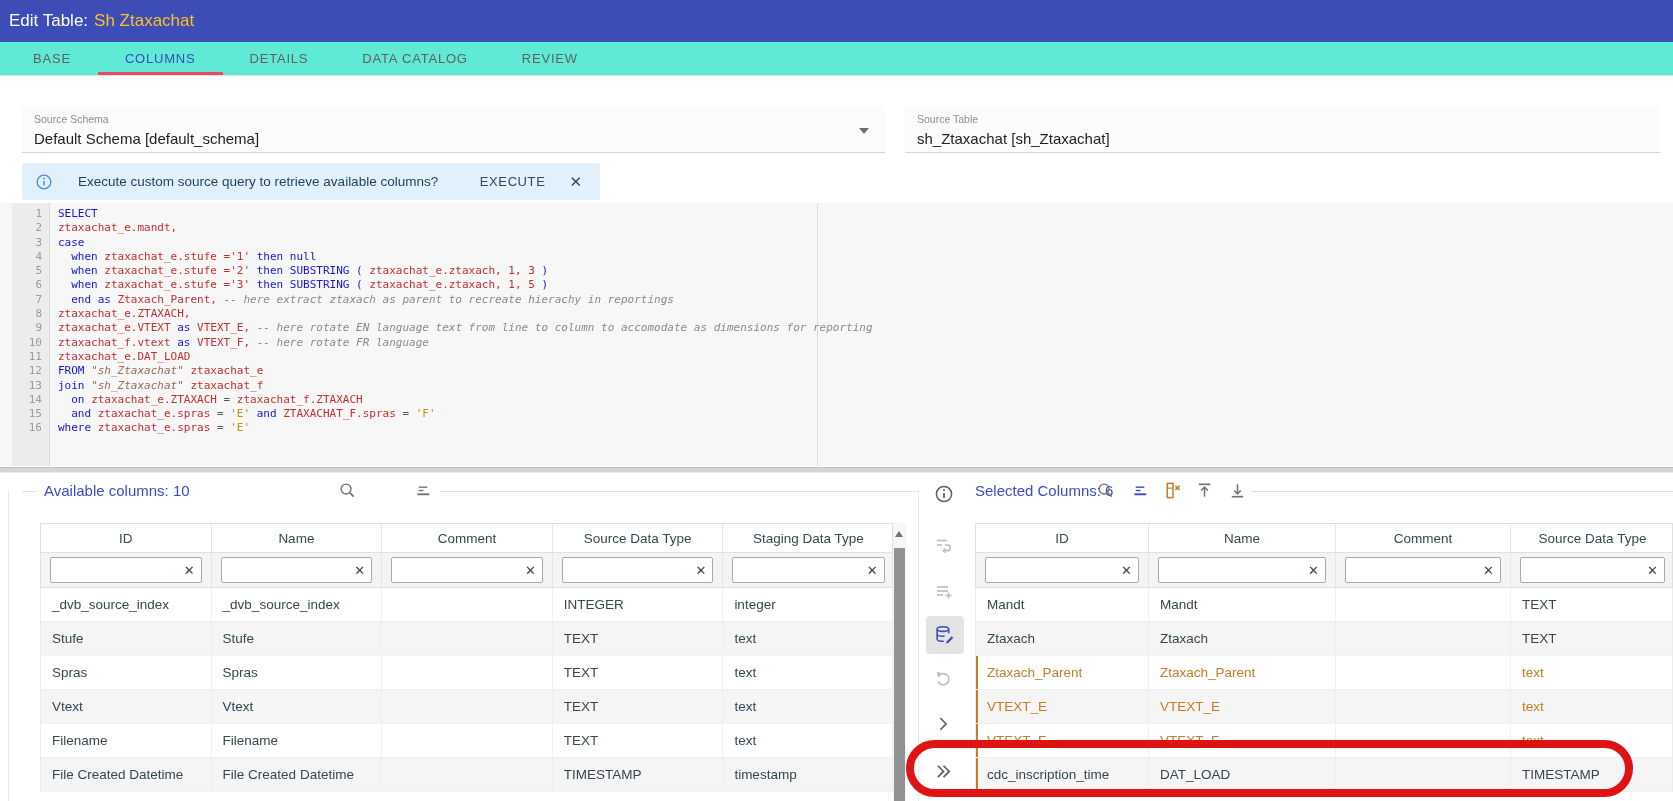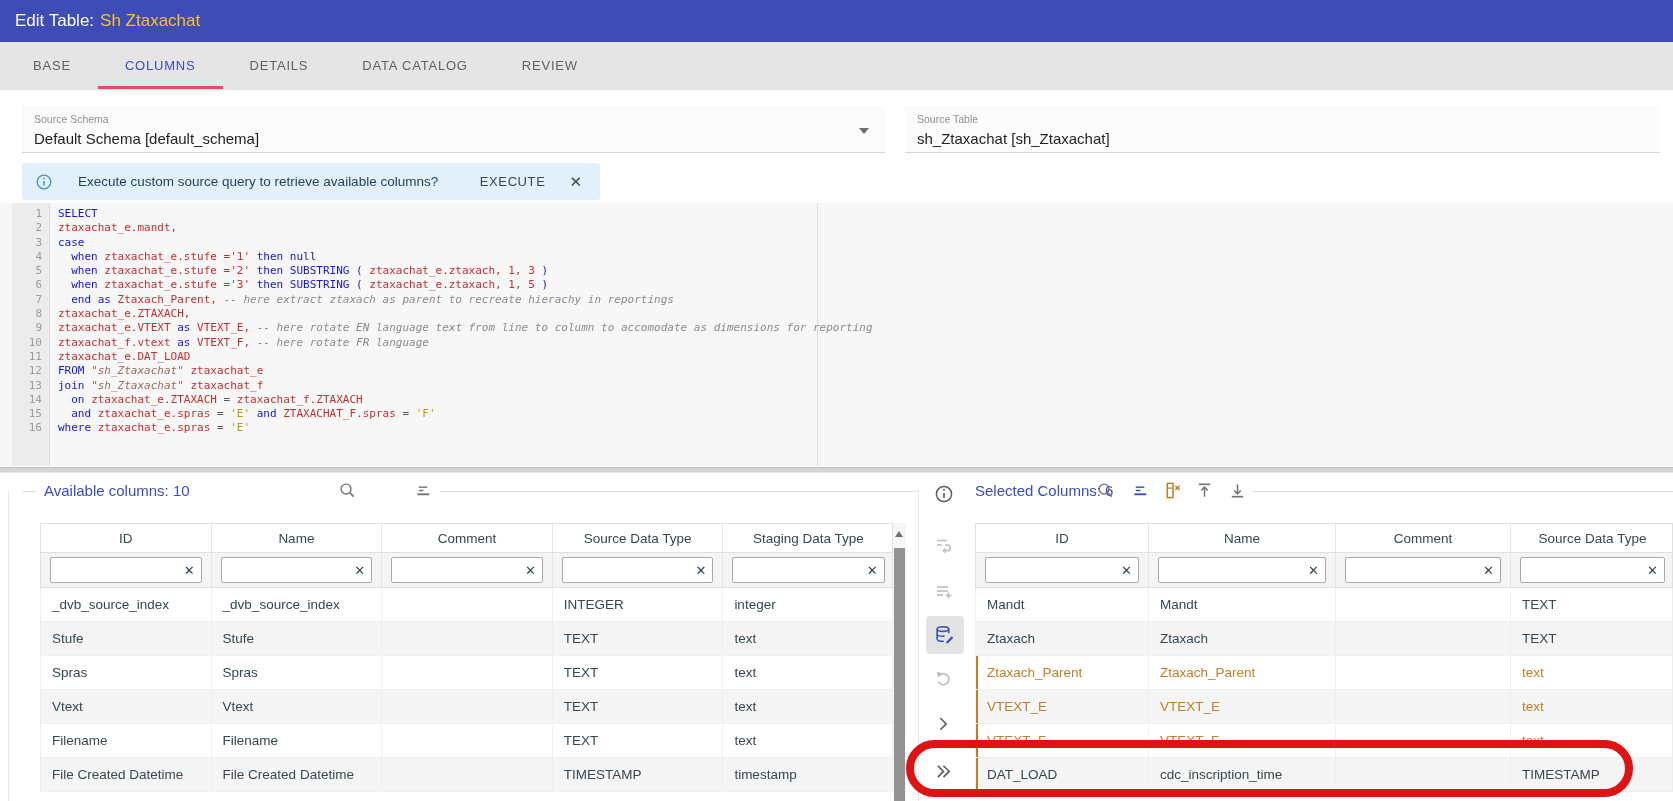--- a/index.html
+++ b/index.html
@@ -1,27 +1,27 @@
 <!DOCTYPE html>
 <html style="--c-appbar_bg: #3d4db5; --c-title_accent: #fcbf2e; --c-tab_active: #3b4cc0; --c-tab_underline: #e9486b; --c-panel_label: #3b4cc0; --c-banner_bg: #e2f0fc; --c-banner_text: #1d3e5e; --c-banner_icon: #4a90d2; --c-custom_column: #c17d28; --c-annotation_red: #de1414; --c-active_icon: #3b4cc0; --c-code_keyword: #1515d6; --c-code_identifier: #c22f2f; --c-code_string: #b3a000; --c-code_comment: #8a8a8a; --c-code_table: #9c6a5e;"><head>
 <meta charset="utf-8">
 <style>
   * { margin:0; padding:0; box-sizing:border-box; }
   body { background:#fff; font-family:"Liberation Sans", sans-serif; }
   .app { position:relative; width:1673px; height:801px; background:#fff; overflow:hidden; }
 
   
   .appbar { position:absolute; left:0; top:0; right:0; height:42px; background:var(--c-appbar_bg);
-            display:flex; align-items:center; padding-left:15px; }
+            display:flex; align-items:center; padding-left:9px; }
   .appbar .t1 { color:#fff; font-size:17px; font-weight:500; }
   .appbar .t2 { color:var(--c-title_accent); font-size:17px; font-weight:500; margin-left:6px; }
 
   
-  .tabs { position:absolute; left:0; top:42px; right:0; height:48px; border-bottom:1px solid #e4e4e4;
-          display:flex; align-items:stretch; padding-left:6px; background:#e5e5e5; }
+  .tabs { position:absolute; left:0; top:42px; right:0; height:34px; border-bottom:1px solid #e4e4e4;
+          display:flex; align-items:stretch; padding-left:6px; background:#5eead4; }
   .tab { position:relative; display:flex; align-items:center; padding:0 27px; font-size:13px;
          letter-spacing:.8px; color:#616161; cursor:pointer; }
   .tab.active { color:var(--c-tab_active); font-weight:500; }
   .tab.active::after { content:""; position:absolute; left:0; right:0; bottom:0; height:3px;
                        background:var(--c-tab_underline); }
 
   
   .field { position:absolute; top:106px; height:47px; background:#fbfbfb;
            border-bottom:1px solid #d4d4d4; padding:7px 12px 0 12px; cursor:pointer; }
   .field .flabel { font-size:10.5px; color:#8f8f8f; }
@@ -380,22 +380,22 @@
         <div class="td"></div>
         <div class="td">text</div>
       </div>
       <div class="trow grid-s custom">
         <div class="td">VTEXT_F</div>
         <div class="td">VTEXT_F</div>
         <div class="td"></div>
         <div class="td">text</div>
       </div>
       <div class="trow grid-s modified">
+        <div class="td">cdc_inscription_time</div>
         <div class="td">DAT_LOAD</div>
-        <div class="td">cdc_inscription_time</div>
         <div class="td"></div>
         <div class="td">TIMESTAMP</div>
       </div>
     </div>
 
   <div class="vscroll">
     <div class="vs-arrow"></div>
     <div class="vs-thumb"></div>
   </div>
 

